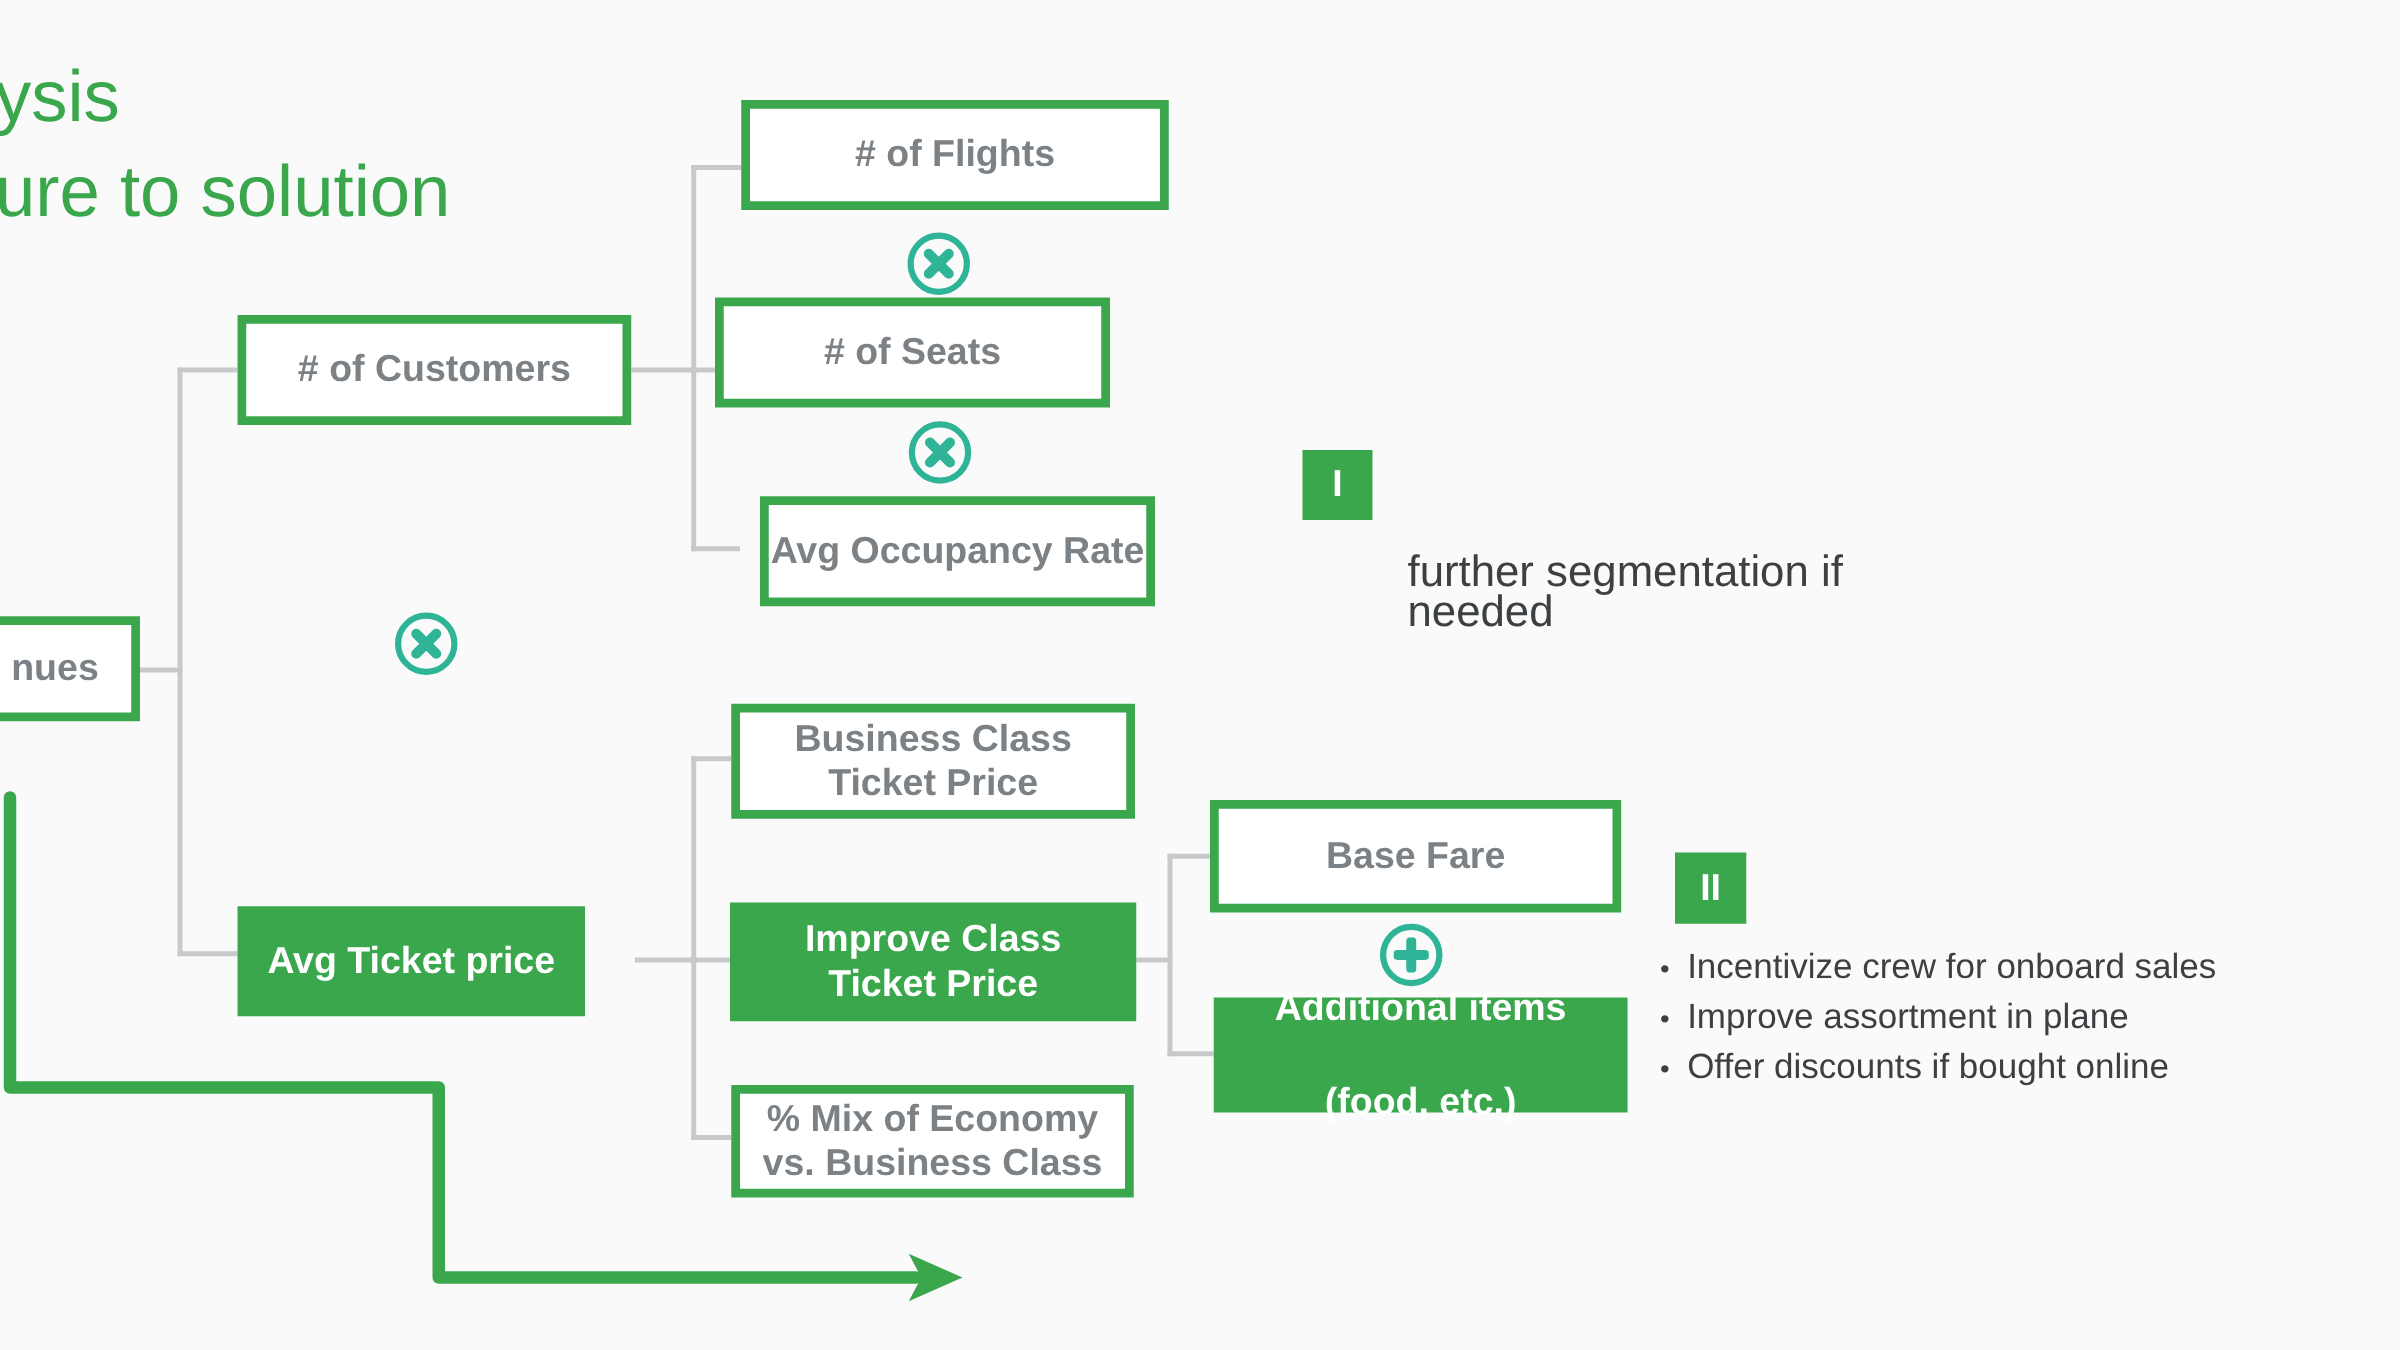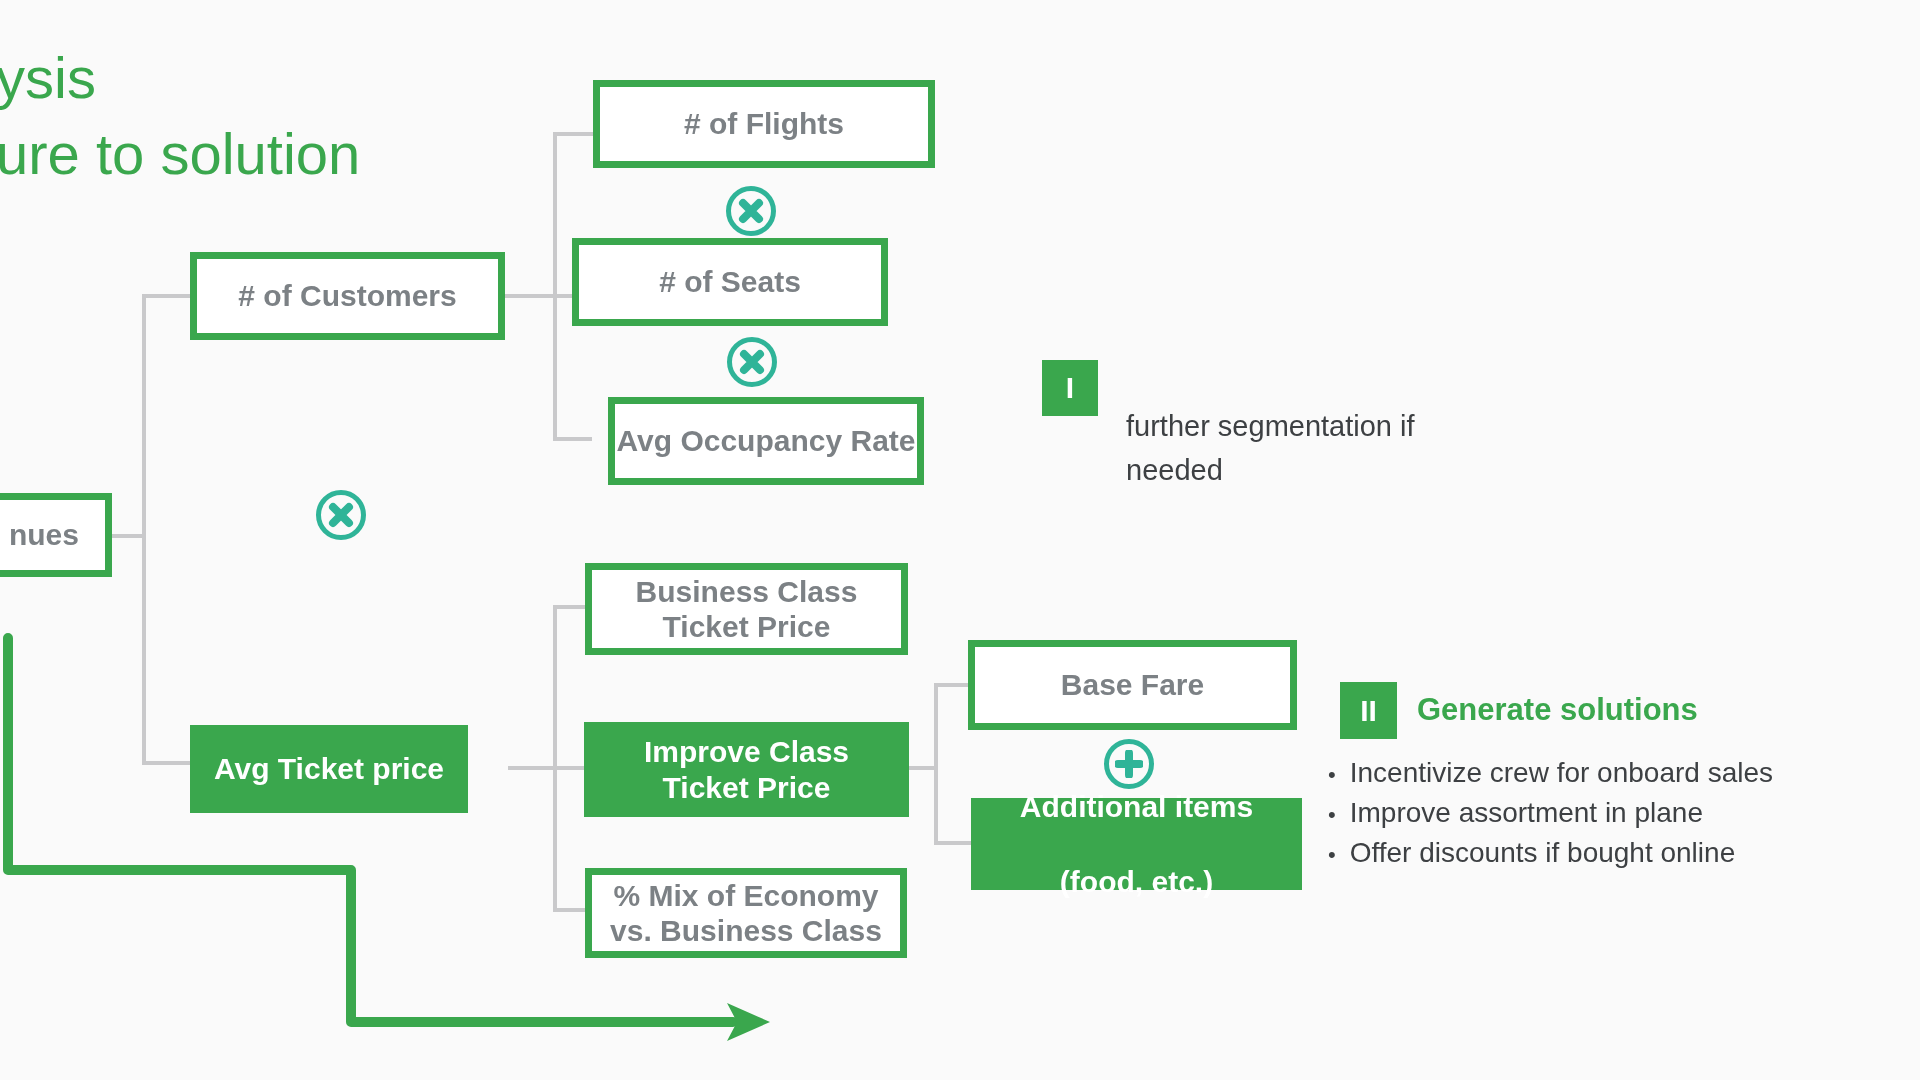--- a/index.html
+++ b/index.html
@@ -33,21 +33,21 @@
     border:5px solid var(--teal);background:var(--bg);
     display:flex;align-items:center;justify-content:center;
   }
   .op svg{display:block;}
   .step-square{
     position:absolute;background:var(--green);color:#fff;
     display:flex;align-items:center;justify-content:center;
     font-weight:bold;font-size:30px;
   }
   .step-heading{position:absolute;color:var(--green);font-weight:bold;font-size:31px;white-space:nowrap;}
-  .step-body{position:absolute;color:var(--dark);font-size:29px;line-height:44px;width:350px;}
+  .step-body{position:absolute;color:var(--dark);font-size:35px;line-height:32px;width:350px;margin-top:38px;}
   .bullet-list{position:absolute;list-style:none;color:var(--dark);font-size:28px;line-height:38px;white-space:nowrap;}
   .bullet-list li{display:flex;align-items:baseline;}
   .bullet-list .dot{font-size:22px;margin-right:14px;}
   .arrow-svg{position:absolute;left:0;top:600px;}
 </style>
 </head>
 <body>
 
 <div class="canvas">
 
@@ -146,21 +146,20 @@
   </div>
 
   <div class="step-square" style="left:1042px;top:360px;width:56px;height:56px;">
     <span>I</span>
   </div>
   <div class="step-body" style="left:1126px;top:404px;">further segmentation if needed</div>
 
   <div class="step-square" style="left:1340px;top:682px;width:57px;height:57px;">
     <span>II</span>
   </div>
-  <div class="step-heading" style="left:1417px;top:692px;">Generate solutions</div>
   <ul class="bullet-list" style="left:1328px;top:754px;">
     <li>
       <span class="dot">•</span>
       <span>Incentivize crew for onboard sales</span>
     </li>
     <li>
       <span class="dot">•</span>
       <span>Improve assortment in plane</span>
     </li>
     <li>

